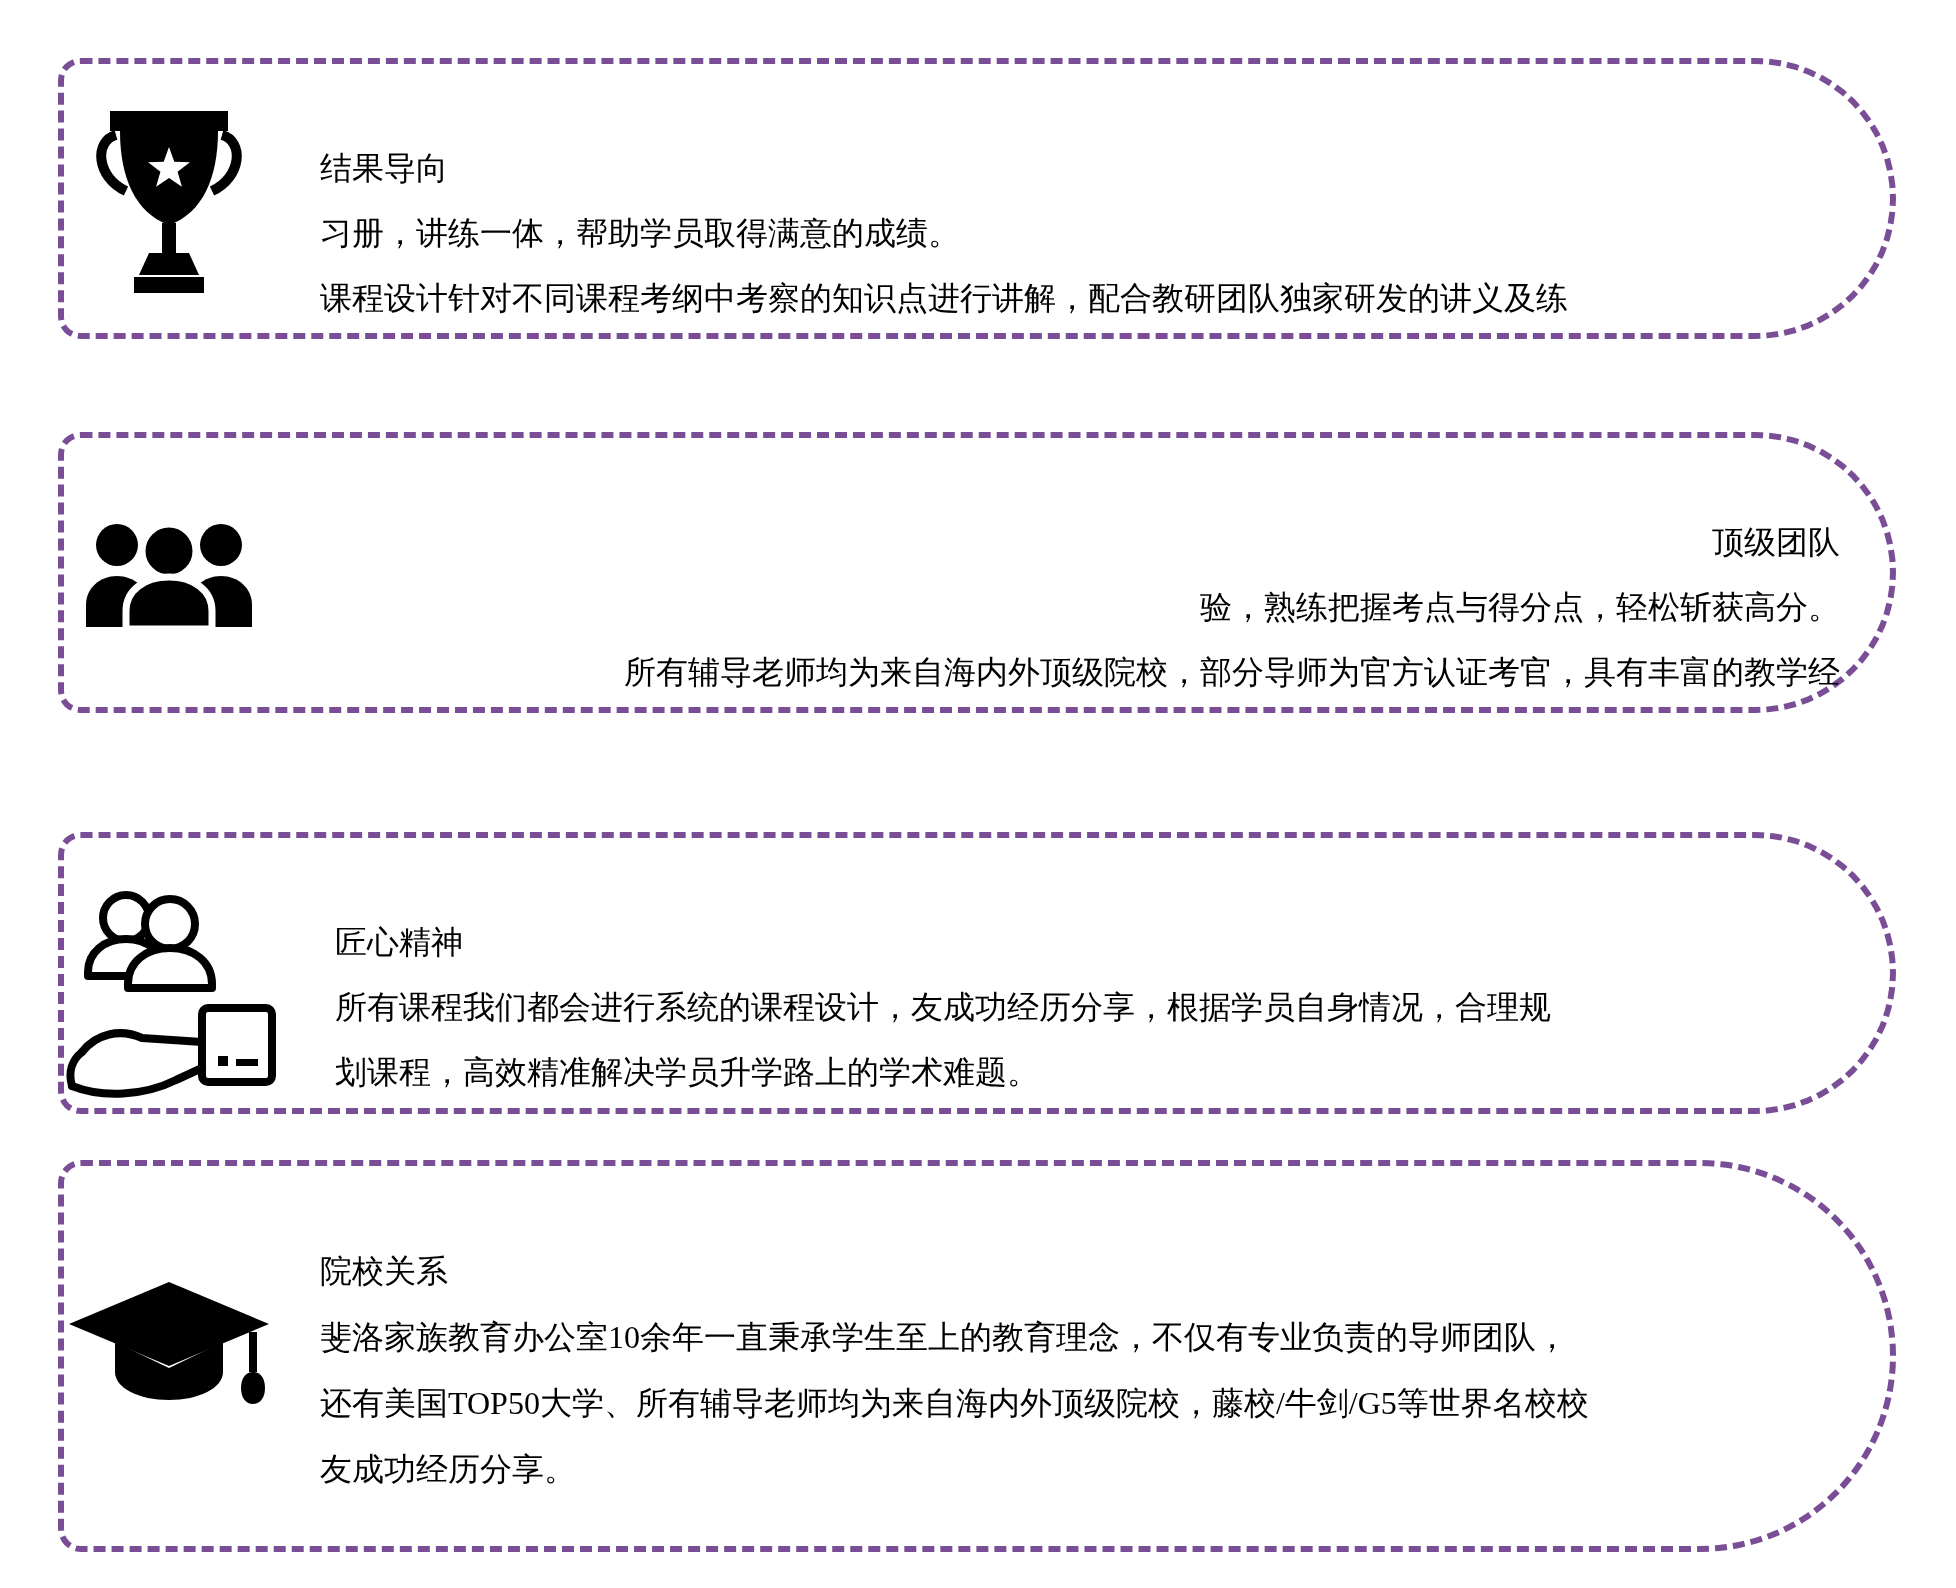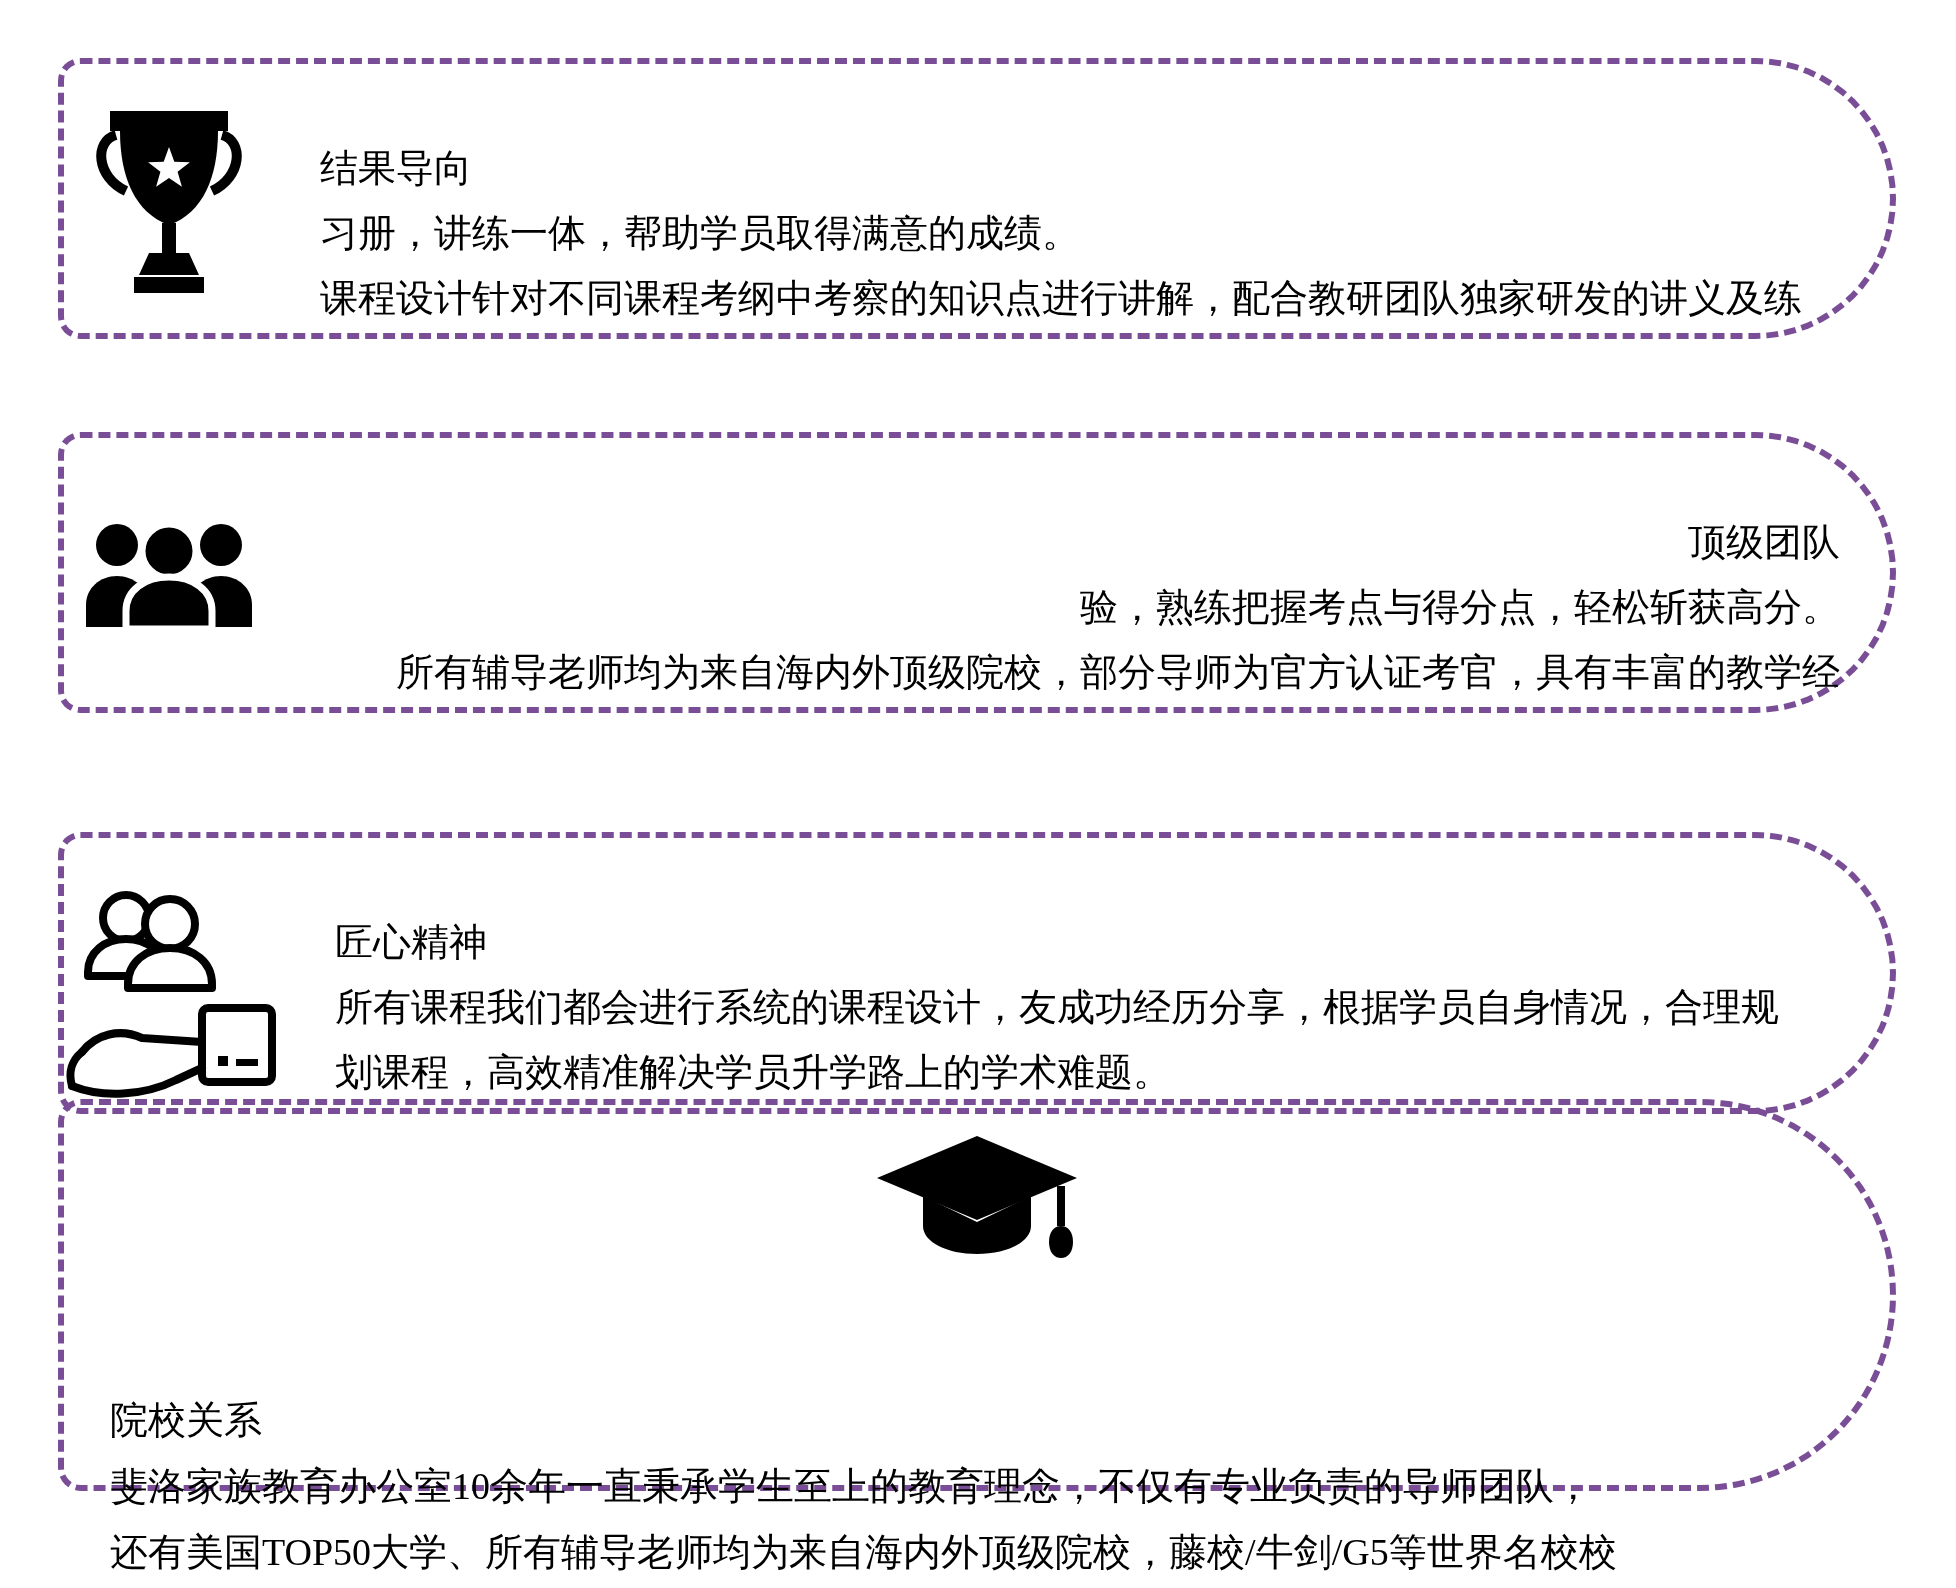--- a/index.html
+++ b/index.html
@@ -10,28 +10,28 @@
     color:#000;
   }
   .card{
     position:absolute;left:58px;width:1838px;box-sizing:border-box;
     border:6px dashed var(--border-color,#7a4e96);
     display:flex;align-items:stretch;
   }
   .card-1{top:58px;height:281px;border-radius:24px 150px 150px 24px;}
   .card-2{top:432px;height:281px;border-radius:24px 150px 150px 24px;text-align:right;}
   .card-3{top:832px;height:282px;border-radius:24px 150px 150px 24px;}
-  .card-4{top:1099px;height:392px;border-radius:24px 205px 205px 24px;flex-direction:column;}
+  .card-4{top:1160px;height:392px;border-radius:24px 205px 205px 24px;}
   .icon-col{
     flex:0 0 210px;display:flex;align-items:center;justify-content:center;
   }
   .icon-col.lower svg{transform:translateY(18px);}
   .text-col{
     padding:72px 40px 0 46px;width:1520px;box-sizing:content-box;
-    font-size:38px;line-height:65px;
+    font-size:32px;line-height:65px;
   }
   .card-4 .text-col{line-height:66px;}
   .t-line{white-space:nowrap;}
   svg{display:block;}
 </style>
 </head>
 <body style="background: rgb(255, 255, 255); color: rgb(0, 0, 0);">
 
 <div class="card card-1">
   <div class="icon-col">

